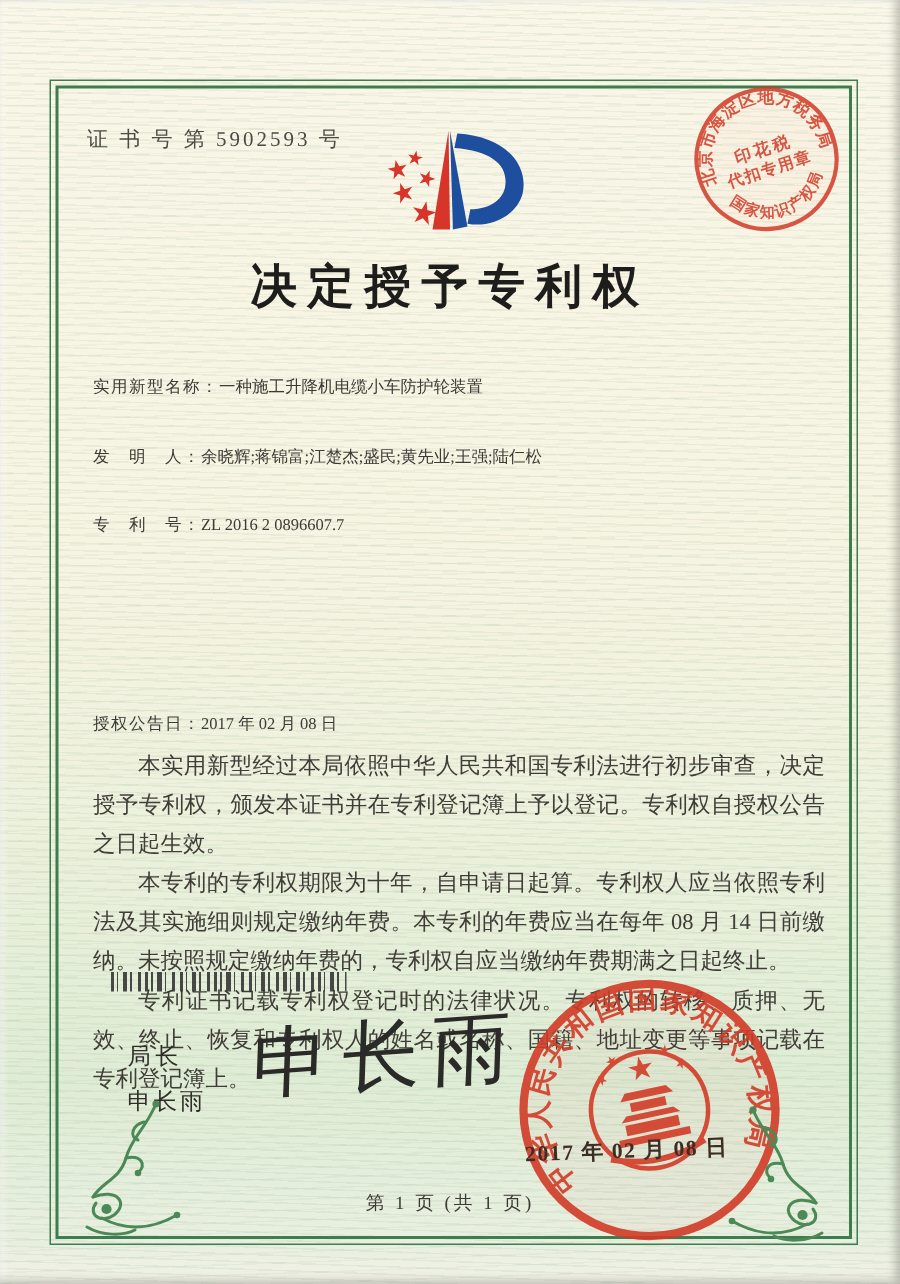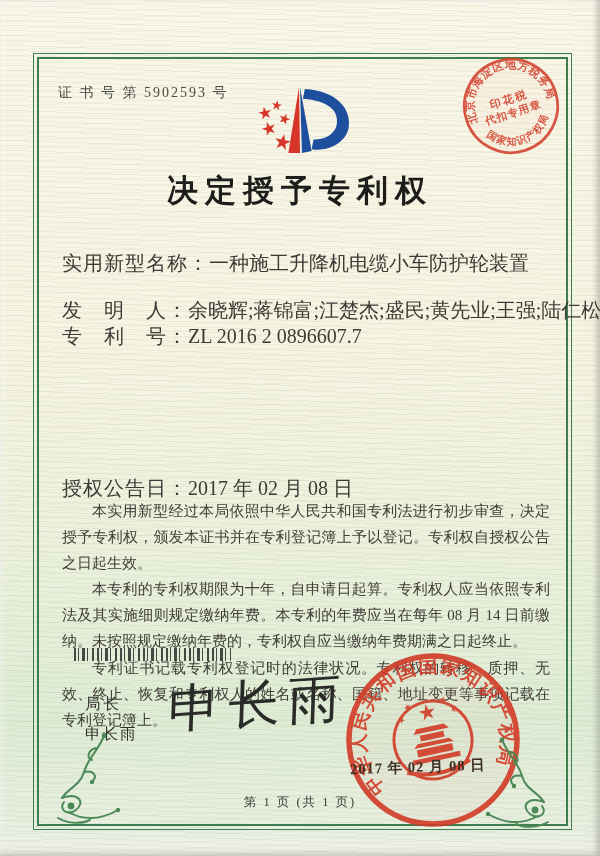--- a/index.html
+++ b/index.html
@@ -27,21 +27,21 @@
     font-size:14px; letter-spacing:2px; color:#4a4a46;text-align:center;
   }
   .logo { position:absolute; left:237px; top:82px; width:126px; height:80px; }
   .title {
     position:absolute; left:0; right:0; top:170px;
     text-align:center; font-size:31px; font-weight:bold;
     letter-spacing:7px; color:#1d1d1b;
   }
   .field-row {
     position:absolute; left:62px; right:52px;
-    font-size:20px; color:#3c3a36; white-space:nowrap;
+    font-size:11px; color:#3c3a36; white-space:nowrap;
   }
   .field-row .lbl { letter-spacing:1px; }
   .body-text {
     position:absolute; left:62px; right:50px; top:498px;
     font-size:15px; line-height:1.74; color:#403d38;
     text-align:justify;
   }
   .body-text p { text-indent:2em; }
   .barcode {
     position:absolute; left:74px; top:648px; width:157px; height:13px;
@@ -114,21 +114,21 @@
   </svg>
 
   <div class="title">决定授予专利权</div>
 
   <div class="field-row" style="top:250px">
     <span class="lbl">实用新型名称：</span><span class="val">一种施工升降机电缆小车防护轮装置</span>
   </div>
   <div class="field-row" style="top:297px">
     <span class="lbl">发　明　人：</span><span class="val">余晓辉;蒋锦富;江楚杰;盛民;黄先业;王强;陆仁松</span>
   </div>
-  <div class="field-row" style="top:323px">
+  <div class="field-row" style="top:342px">
     <span class="lbl">专　利　号：</span><span class="val">ZL 2016 2 0896607.7</span>
   </div>
   <div class="field-row" style="top:475px">
     <span class="lbl">授权公告日：</span><span class="val">2017 年 02 月 08 日</span>
   </div>
 
   <div class="body-text">
     <p>本实用新型经过本局依照中华人民共和国专利法进行初步审查，决定授予专利权，颁发本证书并在专利登记簿上予以登记。专利权自授权公告之日起生效。</p>
     <p>本专利的专利权期限为十年，自申请日起算。专利权人应当依照专利法及其实施细则规定缴纳年费。本专利的年费应当在每年 08 月 14 日前缴纳。未按照规定缴纳年费的，专利权自应当缴纳年费期满之日起终止。</p>
     <p>专利证书记载专利权登记时的法律状况。专利权的转移、质押、无效、终止、恢复和专利权人的姓名或名称、国籍、地址变更等事项记载在专利登记簿上。</p>

